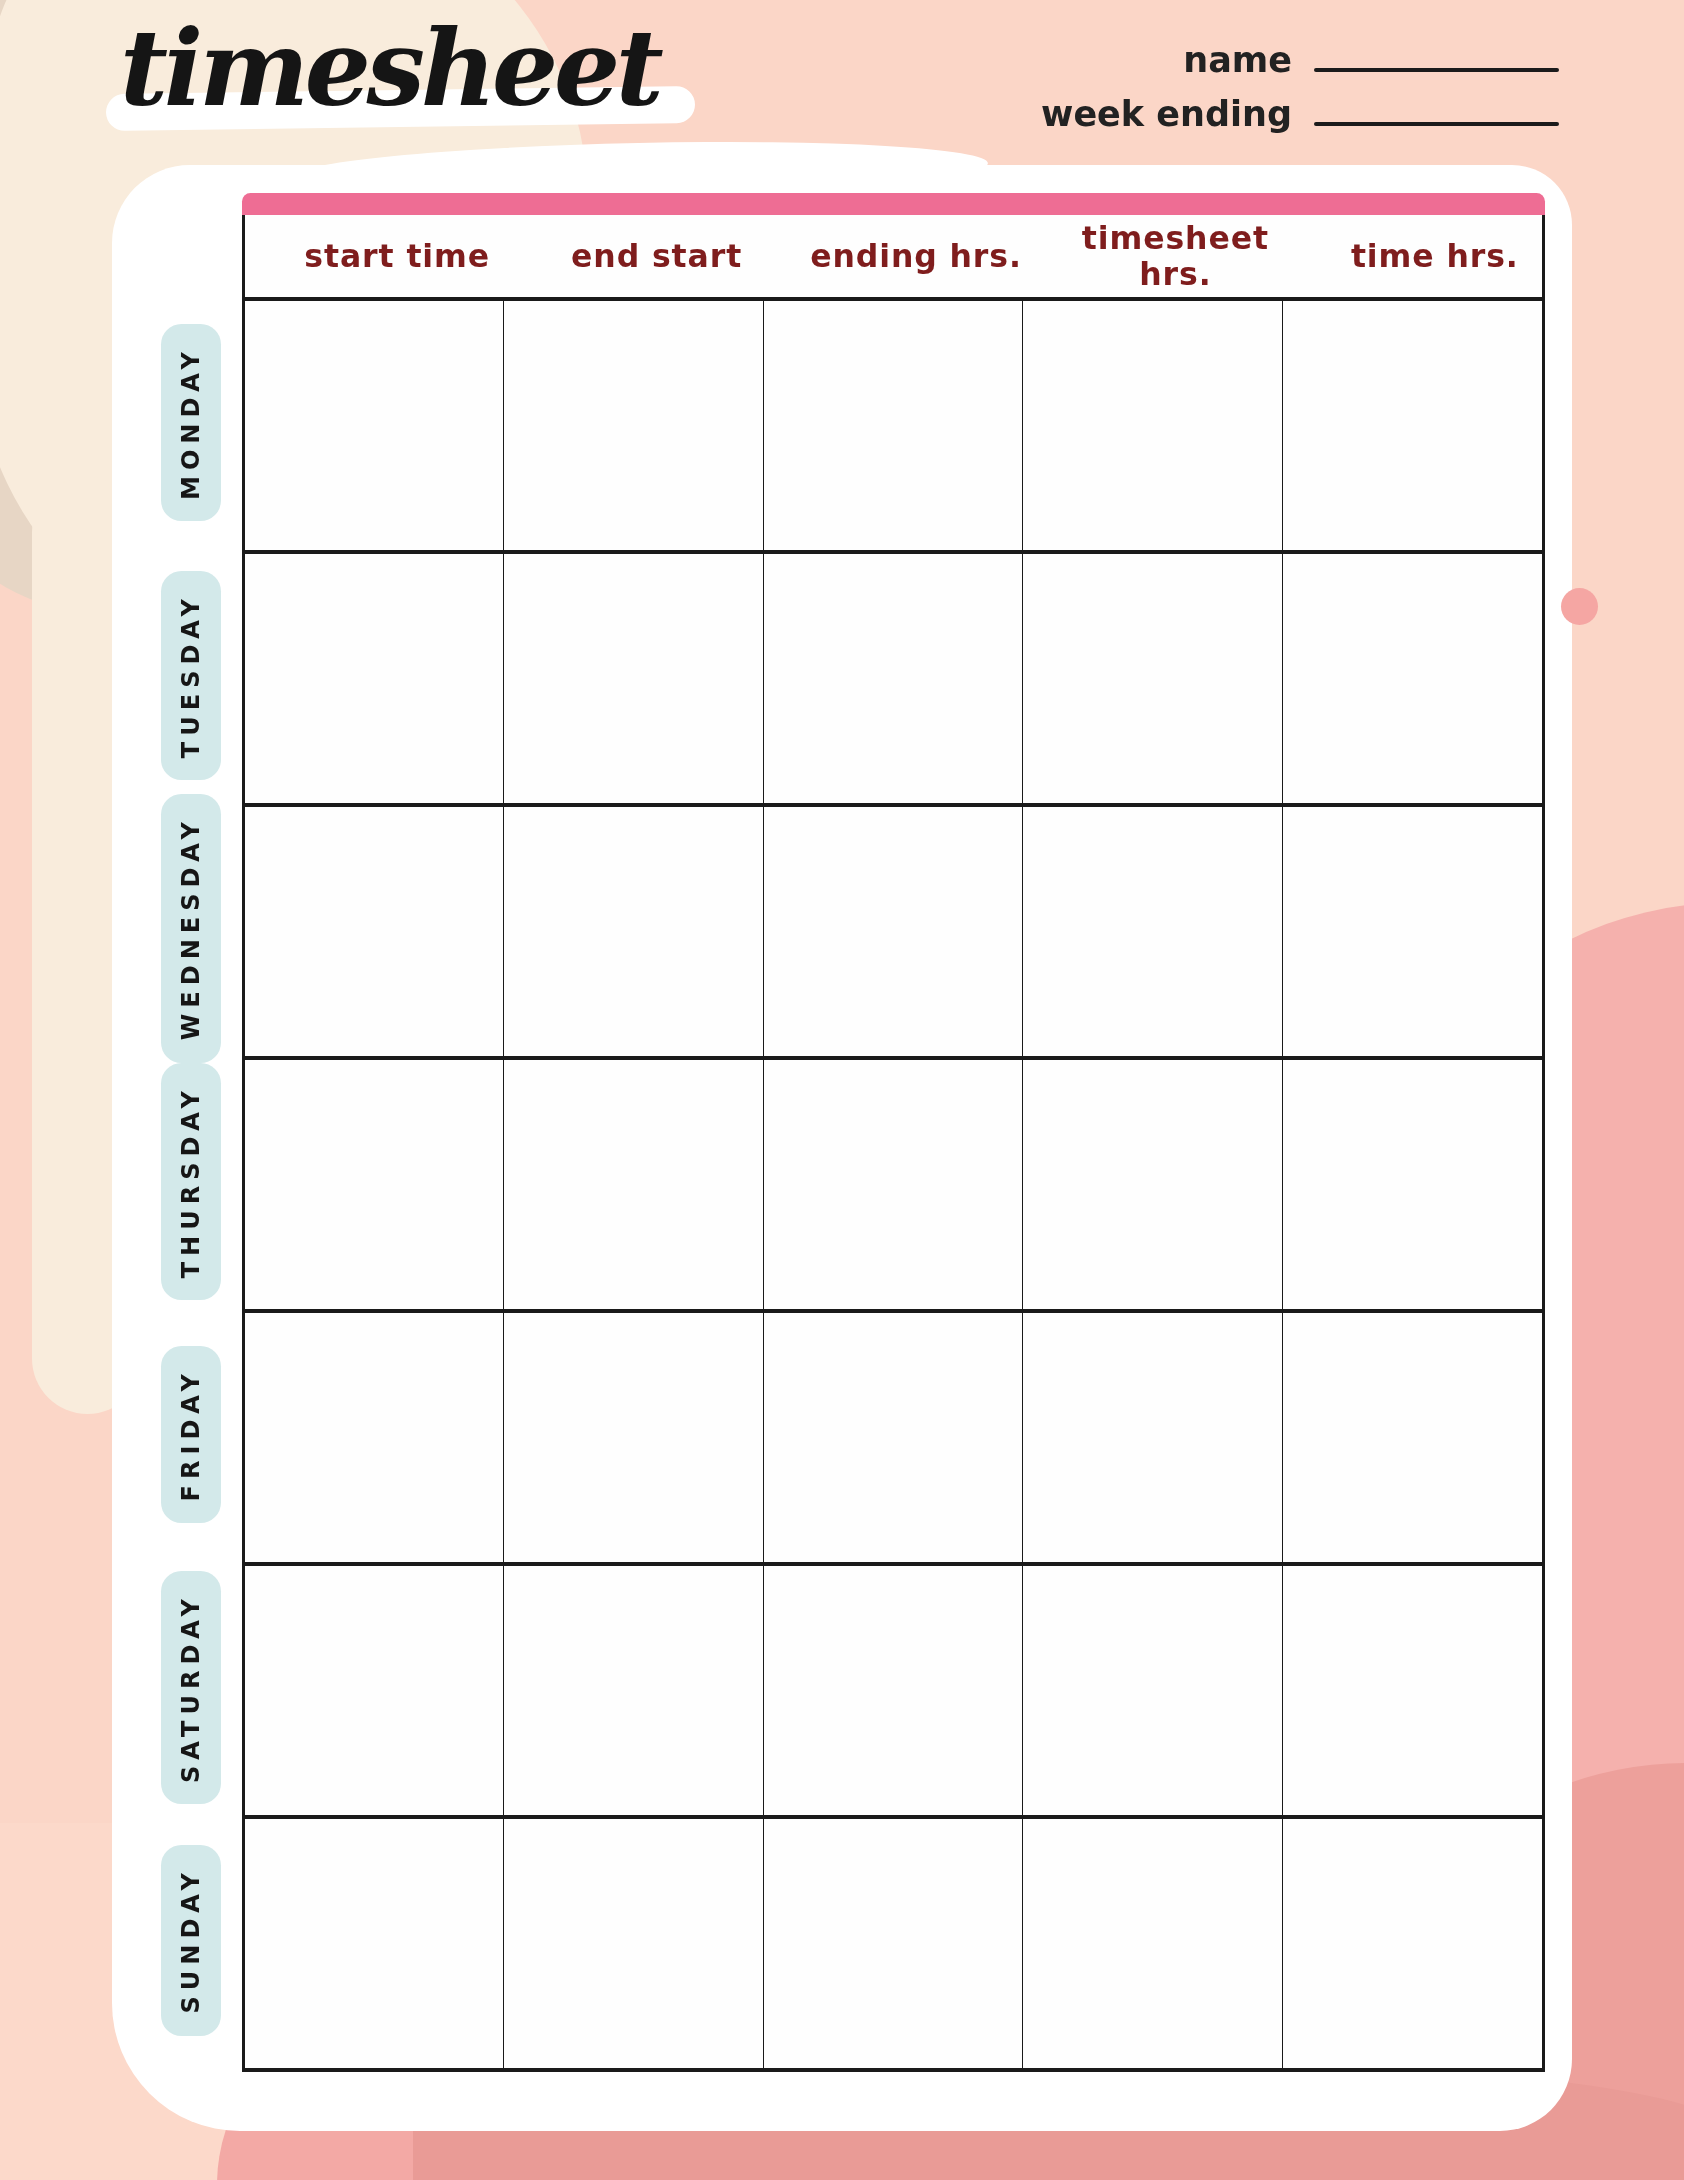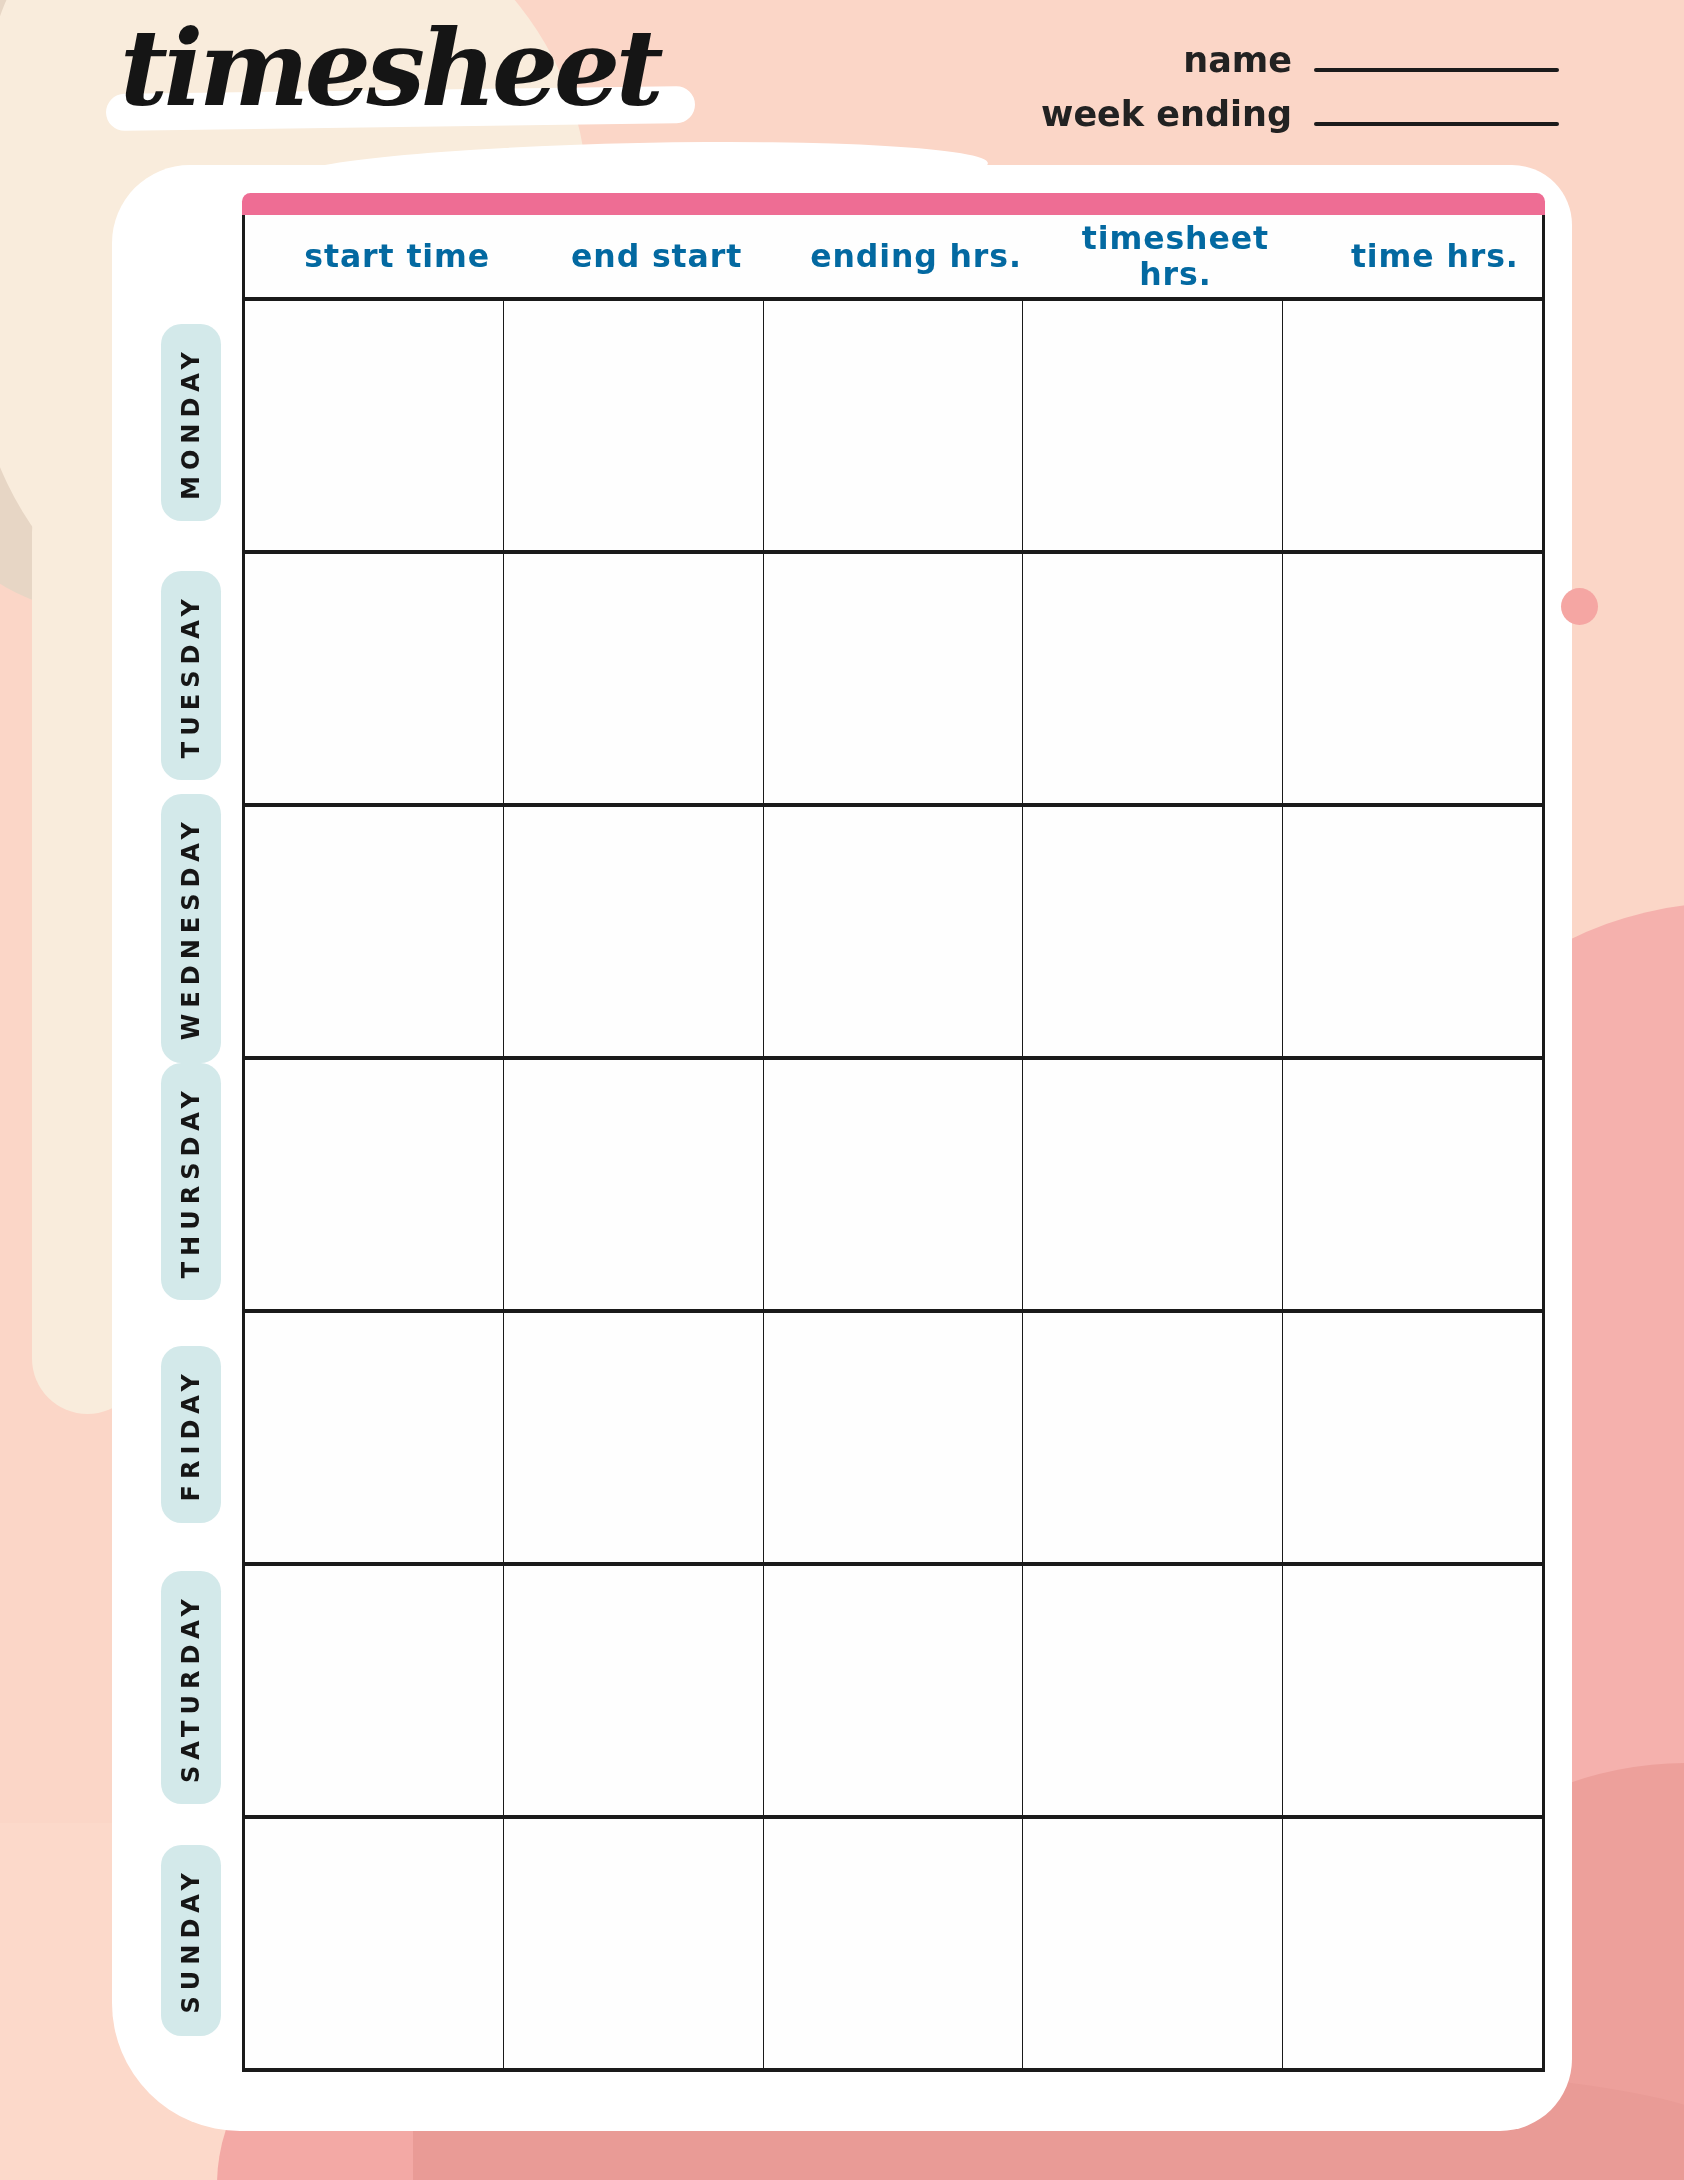--- a/index.html
+++ b/index.html
@@ -42,21 +42,21 @@
   .meta-row{display:flex;align-items:flex-end;gap:22px;justify-content:flex-end;}
   .meta-label{font-size:35px;font-weight:700;letter-spacing:0px;color:#222;line-height:1;}
   .meta-line{width:245px;height:0;border-top:4.3px solid #1b1b1b;border-radius:2.6px;margin-bottom:6px;}
   
   .accent-bar{left:242px;top:193px;width:1303px;height:22px;background:#ee6d94;border-radius:8.5px 8.5px 0 0;}
   .sheet{left:242px;top:215px;width:1303px;background:#fefefe;
     border-left:3.4px solid #1a1a1a;border-right:3.4px solid #1a1a1a;border-bottom:4.3px solid #1a1a1a;
     box-sizing:border-box;}
   .header-row{display:grid;grid-template-columns:repeat(5,1fr);height:82px;
     border-bottom:4.3px solid #1a1a1a;align-items:center;}
-  .header-cell{text-align:center;font-size:31.5px;font-weight:700;letter-spacing:0.9px;color:#0369a1;margin-left:45px;}
+  .header-cell{text-align:center;font-size:31.5px;font-weight:700;letter-spacing:0.9px;color:#7f1d1d;margin-left:45px;}
   .day-row{display:grid;grid-template-columns:repeat(5,1fr);height:249px;border-bottom:4.3px solid #1a1a1a;}
   .day-row:last-child{border-bottom:none;}
   .cell{border-right:1.7px solid #1a1a1a;background:#fefefe;}
   .cell:last-child{border-right:none;}
   
   .tabs{left:161px;top:296px;width:60px;display:flex;flex-direction:column;}
   .tab-slot{height:253px;display:flex;align-items:center;justify-content:center;}
   .tab{width:60px;display:flex;align-items:center;justify-content:center;
     padding:22px 0;background:#d3e9ea;border-radius:20.4px;}
   .tab-text{writing-mode:vertical-rl;transform:rotate(180deg);

